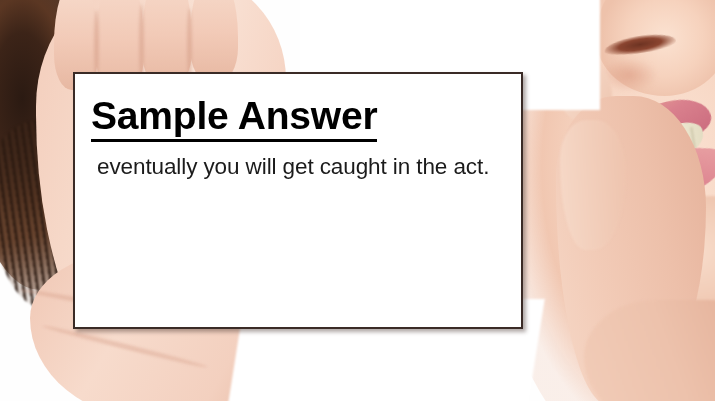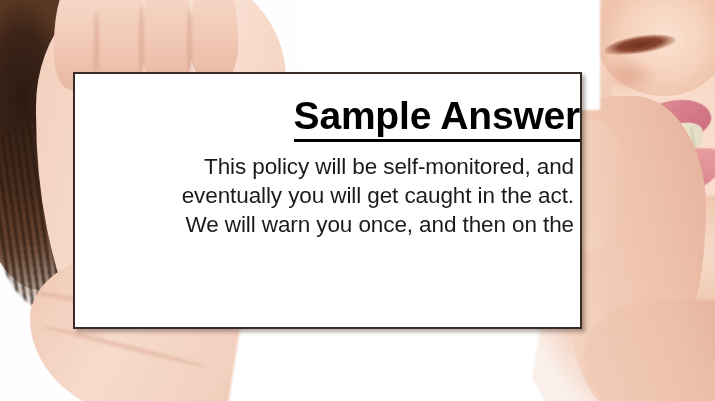--- a/index.html
+++ b/index.html
@@ -284,28 +284,28 @@
     height: 120px;
     background: #ffffff;
     filter: blur(1px);
   }
 
   
   #answer-card {
     position: absolute;
     left: 73px;
     top: 72px;
-    width: 509px;
+    width: 450px;
     height: 257px;
     background: #ffffff;
     border: 2px solid #3a2b26;
     box-sizing: border-box;
     box-shadow: 3px 3px 4px rgba(60,40,34,0.40);
-    padding: 14px 0 10px 16px;
-    text-align: right;
+    padding: 14px 28px 10px 16px;
+    text-align: left;
   }
   #card-title {
     display: inline-block;
     font-size: 39px;
     font-weight: bold;
     color: #000000;
     letter-spacing: -0.2px;
     line-height: 1.12;
     border-bottom: 3px solid #000000;
     padding-bottom: 1px;
@@ -363,19 +363,17 @@
     <div class="palm-crease c2"></div>
     <div class="palm-crease c3"></div>
 
     <div class="white-gap"></div>
     <div class="white-top"></div>
   </div>
 
   <div id="answer-card">
     <div id="card-title">Sample Answer</div>
     <div id="card-body">
-      <span class="line">This policy will be self-monitored, and</span>
       <span class="line">eventually you will get caught in the act.</span>
-      <span class="line">We will warn you once, and then on the</span>
     </div>
   </div>
 
 </div>
 
 </body></html>

